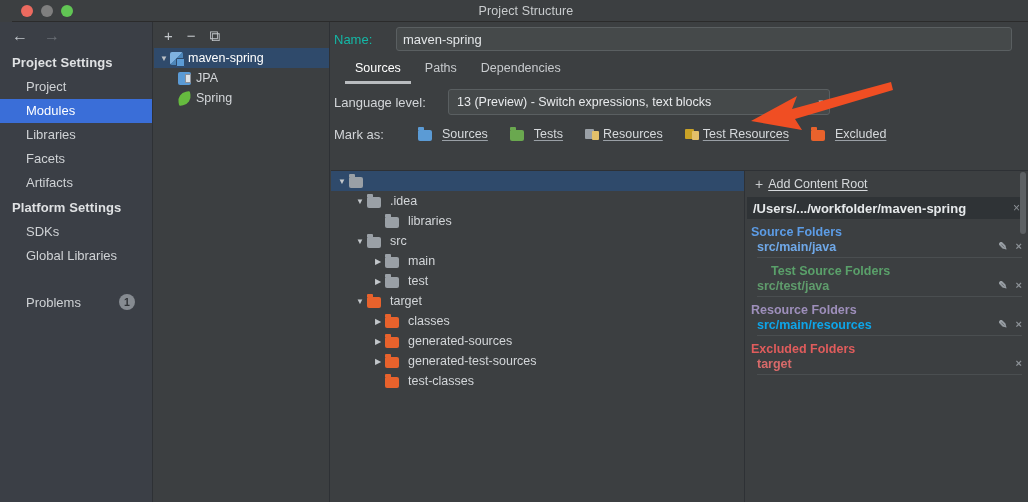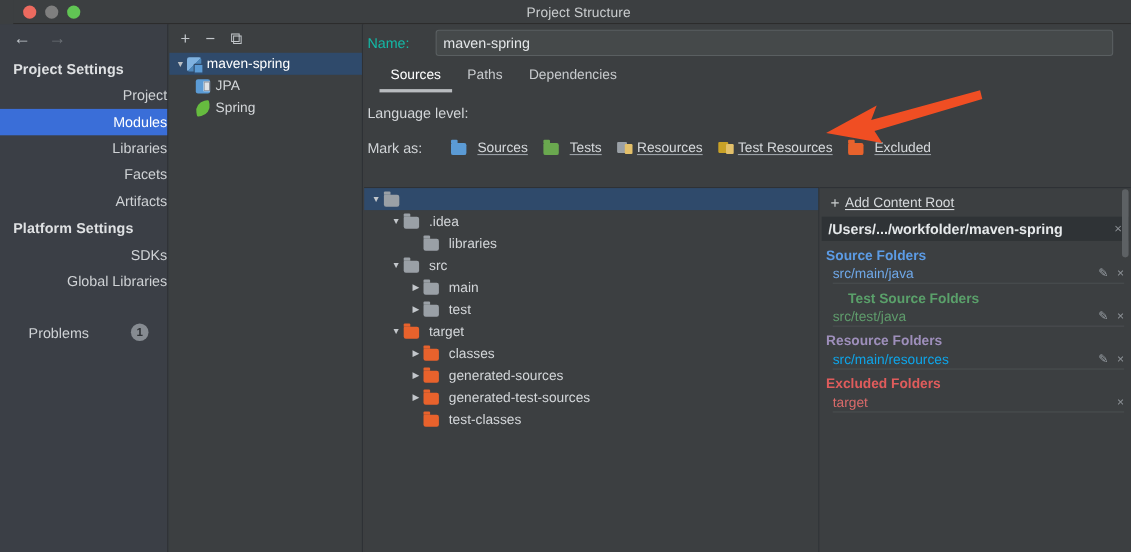--- a/index.html
+++ b/index.html
@@ -43,21 +43,21 @@
     height: 28px; display: flex; align-items: center; gap: 16px; padding-left: 12px;
   }
   .arrow { font-size: 16px; line-height: 1; color: #bfc4c9; }
   .arrow.disabled { color: #6a6f75; }
   .group-title {
     font-size: 13px; font-weight: bold; color: #dfe1e3;
     padding: 5px 0 5px 12px; letter-spacing: .1px;
   }
   .nav-item {
     font-size: 13px; color: #cfd2d5;
-    padding: 4px 0 4px 26px; line-height: 16px; text-align: right;
+    padding: 4px 0 4px 26px; line-height: 16px;
   }
   .nav-item.selected {
     background: #3a6ed8; color: #ffffff;
   }
   .nav-sep { height: 22px; }
   .problems-row {
     display: flex; align-items: center;
     padding: 4px 0 4px 26px; font-size: 13px; color: #cfd2d5;
   }
   .problems-row .lbl { flex: 0 0 auto; }
@@ -152,21 +152,21 @@
   .lang-row { display:flex; align-items:center; height: 36px; padding-left: 3px; }
   .lang-label { font-size: 13px; color: #d2d5d8; width: 114px; }
   .lang-select {
     width: 382px; height: 26px; background: #45494a;
     border: 1px solid #5a5f61; border-radius: 3px;
     display: flex; align-items: center; justify-content: space-between;
     padding: 0 6px 0 8px; color: #e8eaec; font-size: 12.5px;
   }
   .caret { color: #b7babd; font-size: 9px; }
 
-  .markas-row { display: flex; align-items: center; height: 28px; padding-left: 3px; gap: 0; }
+  .markas-row { display: flex; align-items: center; height: 28px; padding-left: 3px; gap: 8px; }
   .markas-label { font-size: 13px; color: #d2d5d8; width: 76px; }
   .mark-btn { display: flex; align-items: center; gap: 4px; margin-right: 14px; }
   .mark-btn .mlabel {
     font-size: 12.5px; color: #d6d9dc; text-decoration: underline;
     text-underline-offset: 2px; text-decoration-color: #9aa0a6;
   }
   .res-icon { width:14px;height:12px; position:relative; display:inline-block; }
   .res-icon .lf { position:absolute; left:0; top:1px; width:9px; height:10px; background:#9aa0a6; border-radius:1px;}
   .res-icon .rf { position:absolute; right:0; bottom:0; width:7px; height:9px; background:#e3c06a; border-radius:1px;}
   .tres-icon .lf { background:#c9a227; }
@@ -211,22 +211,22 @@
   }
   .x-btn { color: #8d9297; font-size: 12px; padding-left: 6px; }
 
   .sec { padding: 6px 6px 0 6px; }
   .sec-title { font-size: 12.5px; font-weight: bold; margin-bottom: 1px; }
   .sec-title.blue   { color: #5c9ce6; }
   .sec-title.green  { color: #5aa06a; margin-left: 20px; }
   .sec-title.purple { color: #9e8fbb; }
   .sec-title.red    { color: #e05c5c; }
   .sec-row {
-    display: flex; align-items: center; height: 18px;
-    border-bottom: 1px solid #4a4e50; margin-left: 6px;
+    display: flex; align-items: flex-start; height: 18px;
+    border-bottom: 1px solid #4a4e50; margin-left: 6px; font-weight: bold;
   }
   .sec-row .path { flex: 1; font-size: 12.5px; }
   .sec-row.blue   .path { color: #6fa8e8; }
   .sec-row.green  .path { color: #5f9c6c; }
   .sec-row.purple .path { color: #0ea5e9; }
   .sec-row.red    .path { color: #d86a6a; }
   .pencil { color: #9aa0a6; font-size: 11px; margin-right: 8px; }
   .xsm { color: #8d9297; font-size: 11px; }
 
   
@@ -310,20 +310,24 @@
     </div>
 
     <div class="tabs">
       <div class="tab active">Sources</div>
       <div class="tab">Paths</div>
       <div class="tab">Dependencies</div>
     </div>
 
     <div class="lang-row">
       <span class="lang-label">Language level:</span>
+      <div class="lang-select">
+        <span>13 (Preview) - Switch expressions, text blocks</span>
+        <span class="caret">▾</span>
+      </div>
     </div>
 
     <div class="markas-row">
       <span class="markas-label">Mark as:</span>
 
       <div class="mark-btn">
         <span class="ficon"><span class="folder f-blue" style="margin-top:3px"></span></span>
         <span class="mlabel">Sources</span>
       </div>
 

